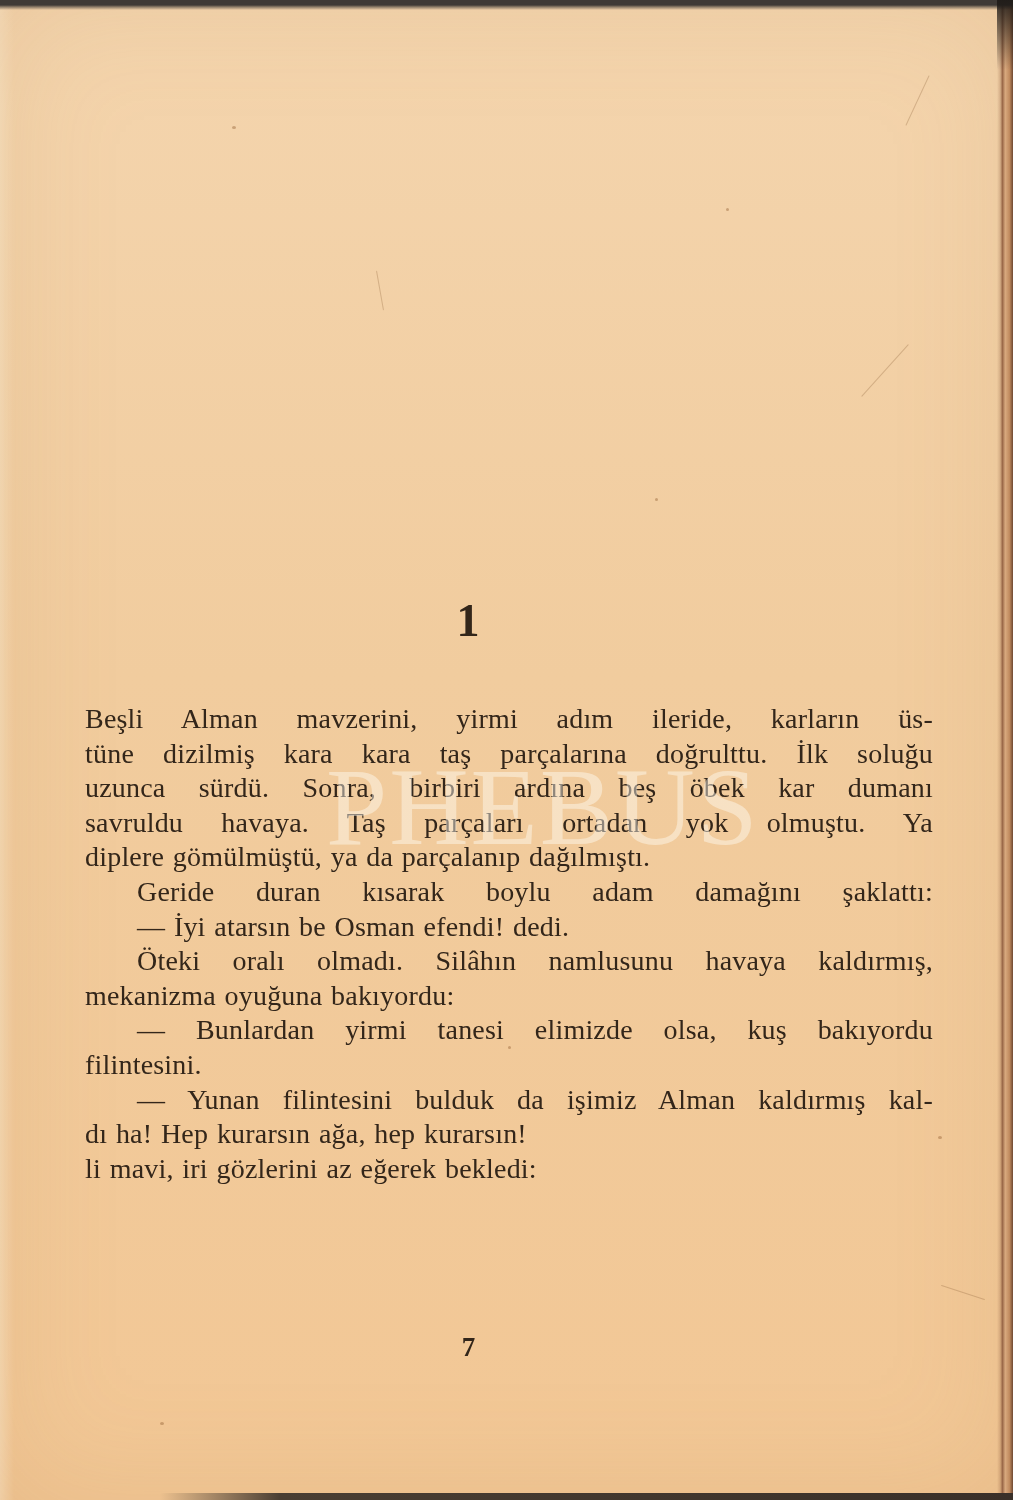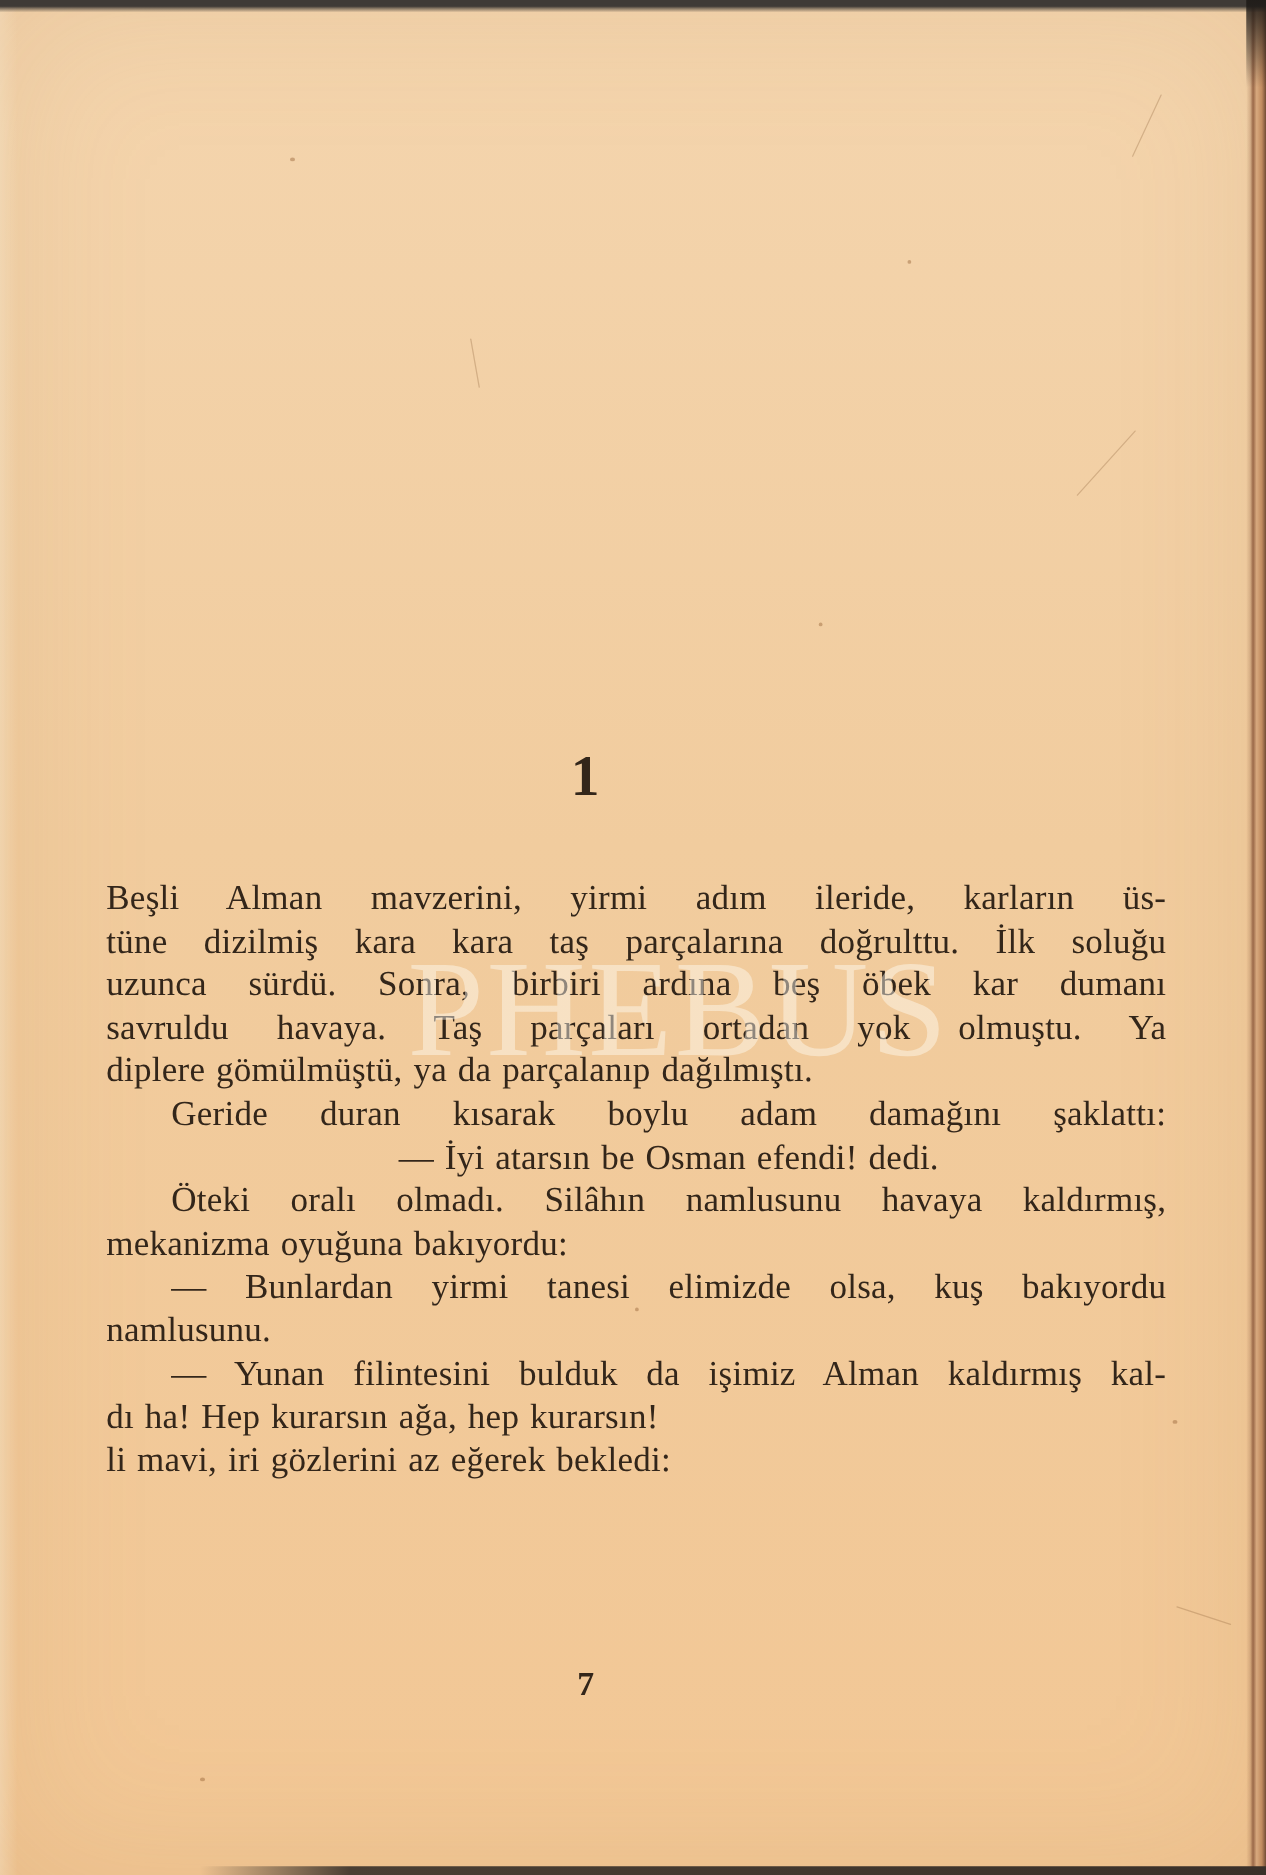--- a/index.html
+++ b/index.html
@@ -94,21 +94,21 @@
     position: absolute;
     top: 702px; left: 85px; width: 848px;
     font-size: 28px;
     line-height: 34.6px;
     letter-spacing: 0.2px;
     word-spacing: 1.5px;
     z-index: 2;
   }
   .line { text-align: left; white-space: normal; }
   .line.j { text-align: justify; text-align-last: justify; }
-  .line.i { padding-left: 52px; text-align: center; }
+  .line.i { padding-left: 52px; }
   .pagenum {
     position: absolute;
     top: 1332px; left: 0; width: 1013px;
     text-align: center;
     font-size: 27px;
     font-weight: bold;
     transform: translateX(-38px);
     z-index: 2;
   }
   .watermark {
@@ -147,21 +147,21 @@
     <div class="line j">Beşli Alman mavzerini, yirmi adım ileride, karların üs-</div>
     <div class="line j">tüne dizilmiş kara kara taş parçalarına doğrulttu. İlk soluğu</div>
     <div class="line j">uzunca sürdü. Sonra, birbiri ardına beş öbek kar dumanı</div>
     <div class="line j">savruldu havaya. Taş parçaları ortadan yok olmuştu. Ya</div>
     <div class="line">diplere gömülmüştü, ya da parçalanıp dağılmıştı.</div>
     <div class="line i j">Geride duran kısarak boylu adam damağını şaklattı:</div>
     <div class="line i">— İyi atarsın be Osman efendi! dedi.</div>
     <div class="line i j">Öteki oralı olmadı. Silâhın namlusunu havaya kaldırmış,</div>
     <div class="line">mekanizma oyuğuna bakıyordu:</div>
     <div class="line i j">— Bunlardan yirmi tanesi elimizde olsa, kuş bakıyordu</div>
-    <div class="line">namlusunu.</div>
+    <div class="line">filintesini.</div>
     <div class="line i j">— Yunan filintesini bulduk da işimiz Alman kaldırmış kal-</div>
     <div class="line">dı ha! Hep kurarsın ağa, hep kurarsın!</div>
     <div class="line">li mavi, iri gözlerini az eğerek bekledi:</div>
   </div>
 
   <div class="watermark">PHEBUS</div>
 
   <div class="pagenum">7</div>
 
   <div class="edge-top"></div>

